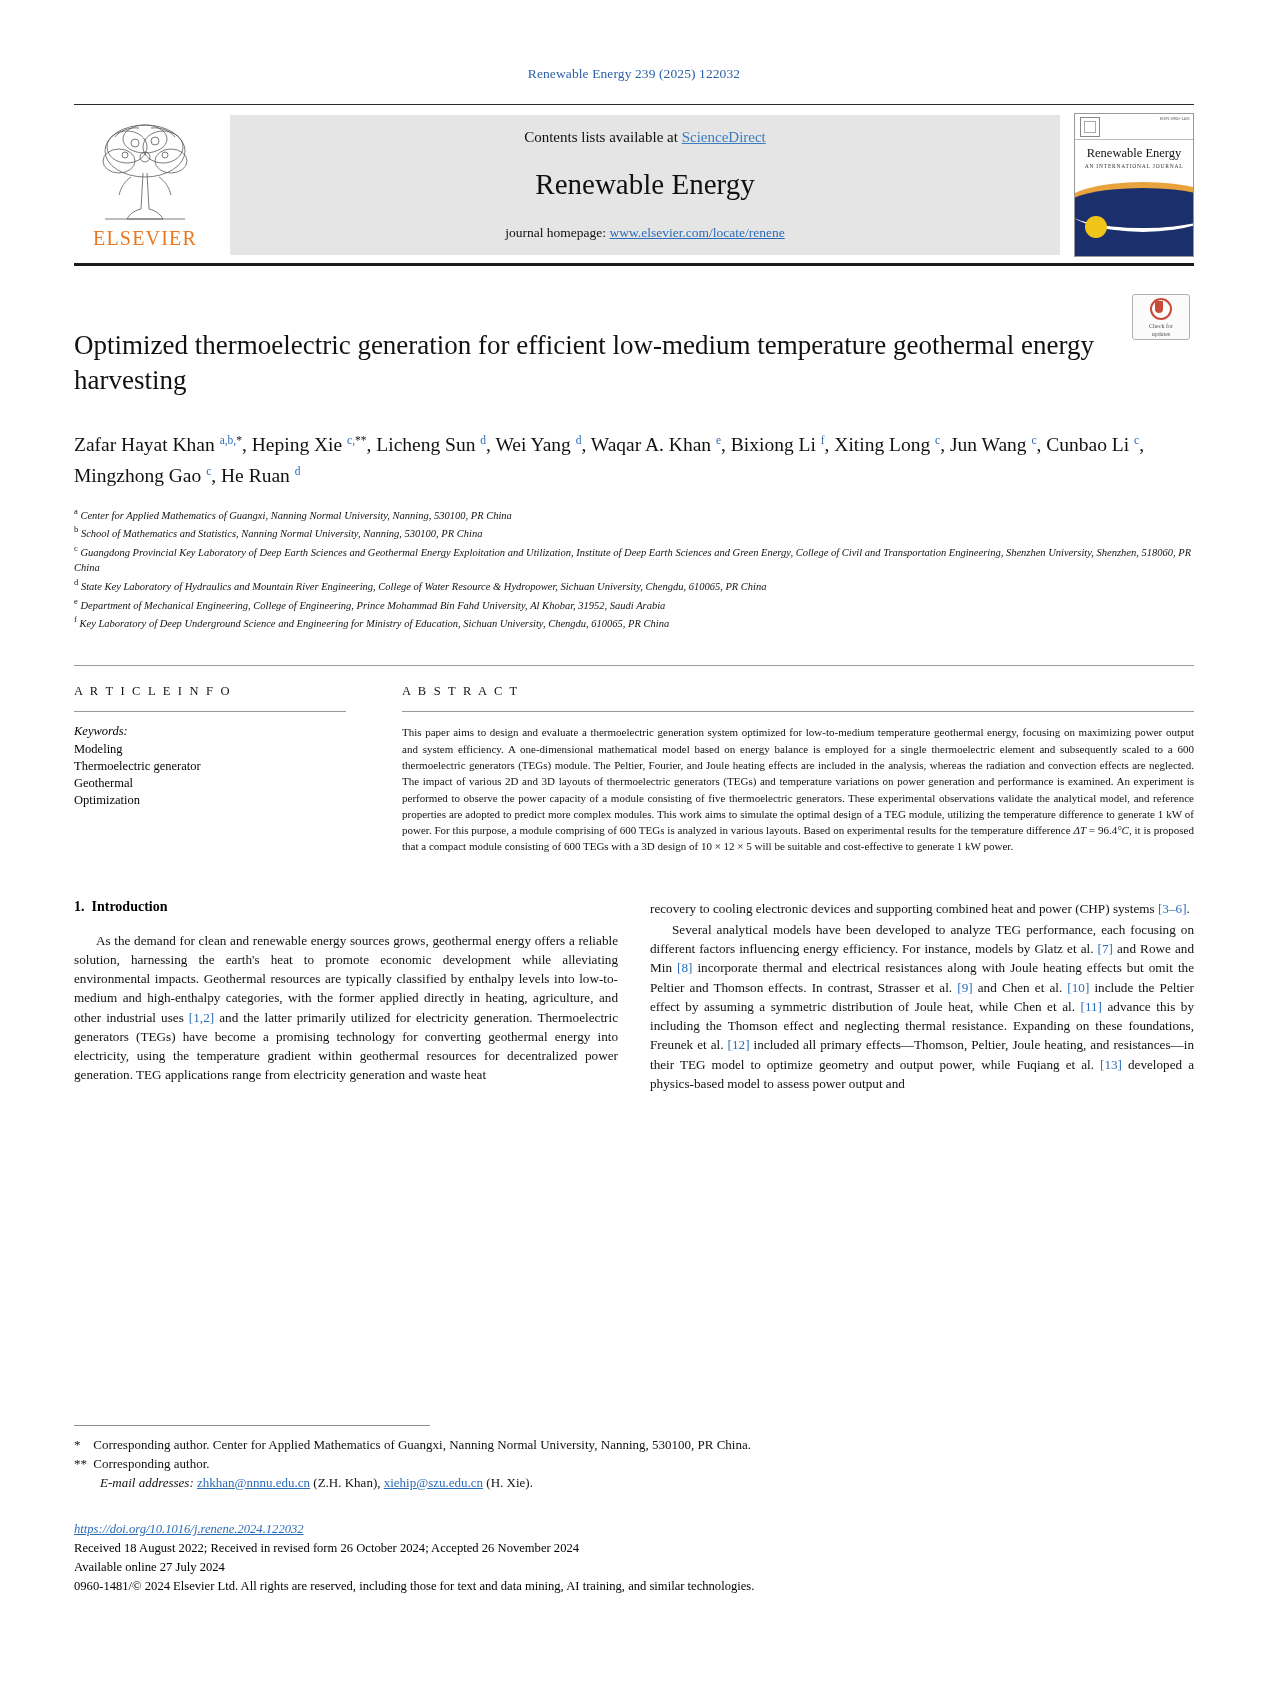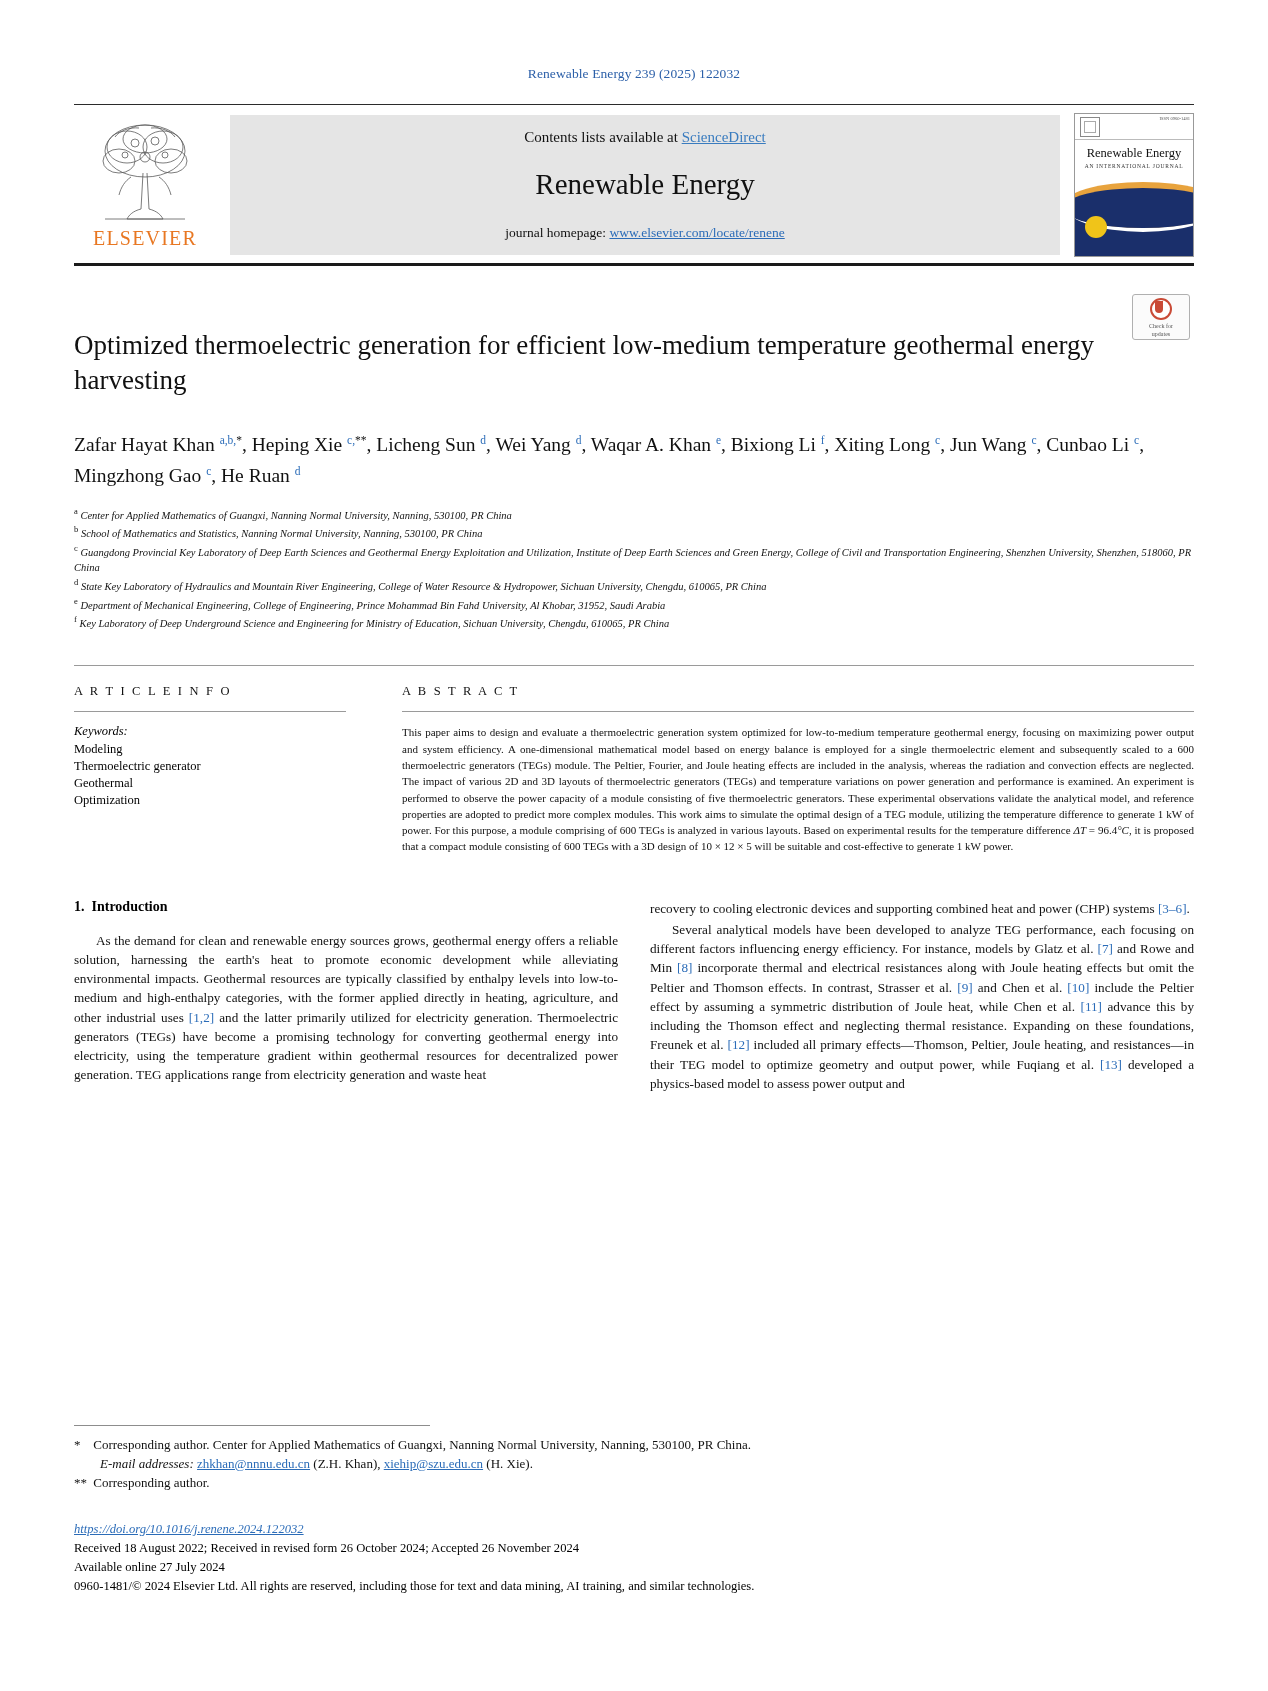--- a/index.html
+++ b/index.html
@@ -446,30 +446,30 @@
     </div>
 
   </div>
 
   <div class="foot">
     <div class="foot-rule"></div>
     <div class="foot-line">
       <span class="mark">*</span>
       <span>Corresponding author. Center for Applied Mathematics of Guangxi, Nanning Normal University, Nanning, 530100, PR China.</span>
     </div>
+    <div class="foot-line">
+      <span class="mark">**</span>
+      <span>Corresponding author.</span>
+    </div>
     <div class="foot-line" style="padding-left:26px;">
       <span class="foot-email">E-mail addresses:</span>
       <a class="link" href="#">zhkhan@nnnu.edu.cn</a>
       <span>(Z.H. Khan),</span>
       <a class="link" href="#">xiehip@szu.edu.cn</a>
       <span>(H. Xie).</span>
-    </div>
-    <div class="foot-line">
-      <span class="mark">**</span>
-      <span>Corresponding author.</span>
     </div>
   </div>
 
   <div class="doi-block">
     <div><a class="doi-link" href="#">https://doi.org/10.1016/j.renene.2024.122032</a></div>
     <div>Received 18 August 2022; Received in revised form 26 October 2024; Accepted 26 November 2024</div>
     <div>Available online 27 July 2024</div>
     <div>0960-1481/© 2024 Elsevier Ltd. All rights are reserved, including those for text and data mining, AI training, and similar technologies.</div>
   </div>
 </div>

